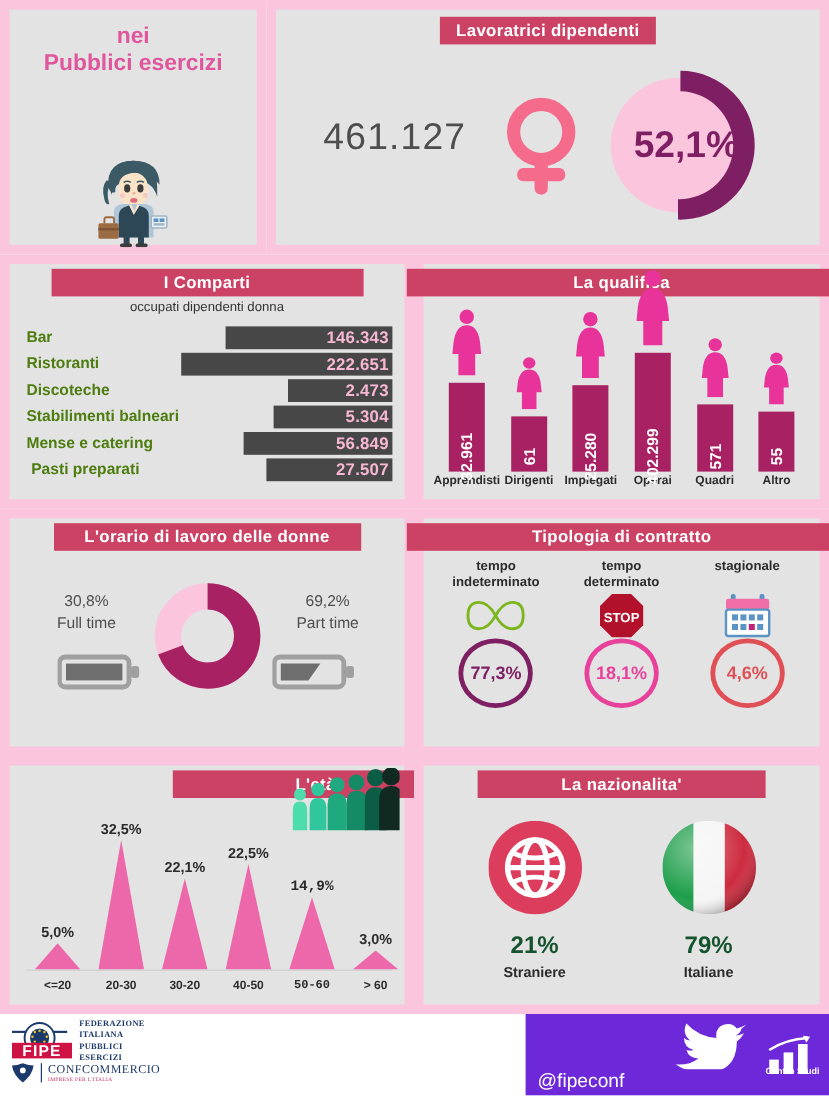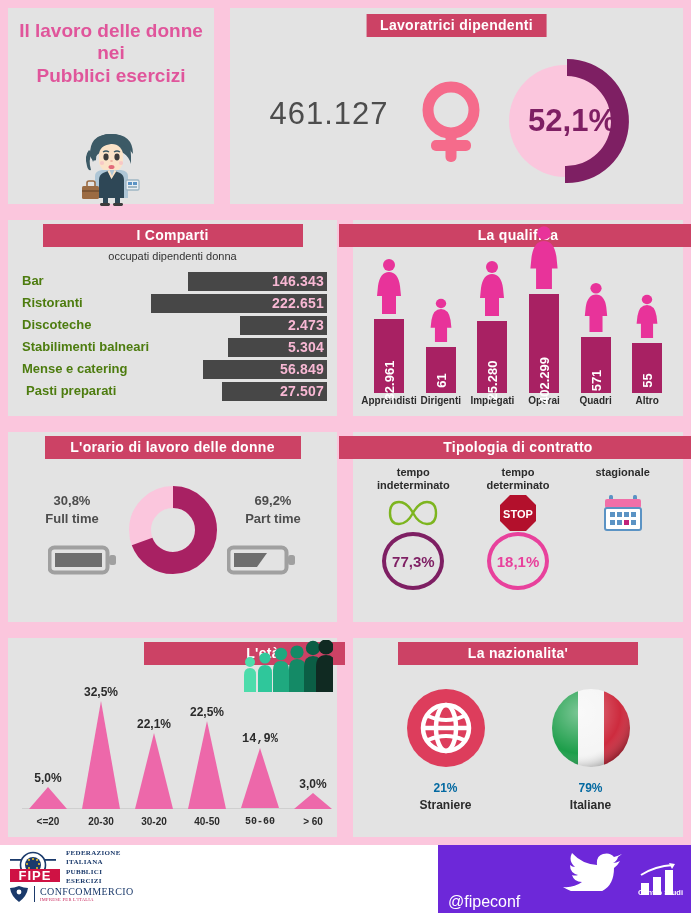--- a/index.html
+++ b/index.html
@@ -78,21 +78,21 @@
   .qual-bar span{
     position:absolute;left:50%;bottom:5px;transform:translateX(-50%) rotate(-90deg);
     transform-origin:center;white-space:nowrap;font-size:13px;font-weight:bold;
   }
   .qual-lab{font-size:10px;color:#2b2b2b;margin-top:2px;white-space:nowrap;font-weight:bold;}
 
   
   #p-orario{left:0;top:424px;width:345px;height:206px;}
   #p-orario .hdr{top:4px;}
   .ft-block{position:absolute;top:60px;width:100px;text-align:center;color:#4d4d4d;
-            font-size:13px;font-weight:bold;line-height:1.35;}
+            font-size:13px;font-weight:normal;line-height:1.35;}
   .ft-left{left:14px;} .ft-right{right:14px;}
   .donut-mid{position:absolute;left:50%;top:52px;transform:translateX(-50%);width:92px;height:92px;}
   .batt{position:absolute;top:112px;}
   .batt-left{left:40px;} .batt-right{right:40px;}
 
   
   #p-contr{left:345px;top:424px;width:346px;height:206px;}
   #p-contr .hdr{top:4px;}
   .contr-wrap{position:absolute;left:8px;right:8px;top:34px;bottom:8px;
               display:flex;justify-content:space-around;align-items:flex-start;}
@@ -113,21 +113,21 @@
   .eta-val{font-size:12px;font-weight:bold;color:#2b2b2b;margin-bottom:2px;}
   .eta-lab{font-size:10px;font-weight:bold;color:#2b2b2b;margin-top:3px;}
   .people{position:absolute;right:4px;top:2px;}
 
   
   #p-naz{left:345px;top:630px;width:346px;height:215px;}
   #p-naz .hdr{top:4px;}
   .naz-wrap{position:absolute;left:20px;right:20px;top:40px;bottom:14px;
             display:flex;justify-content:space-around;align-items:center;}
   .naz-col{display:flex;flex-direction:column;align-items:center;}
-  .naz-pct{font-size:12px;font-weight:bold;color:#0369a1;margin-top:10px;}
+  .naz-pct{font-size:20px;font-weight:bold;color:#14532d;margin-top:10px;}
   .naz-lab{font-size:12px;color:#2b2b2b;margin-top:3px;font-weight:bold;}
 
   
   .footer{position:absolute;left:0;top:845px;width:691px;height:68px;background:#fff;}
   .fipe{position:absolute;left:8px;top:4px;display:flex;align-items:center;}
   .fipe-txt{margin-left:4px;color:#1b3a6b;font-size:7px;line-height:1.35;font-weight:bold;
             letter-spacing:.3px;font-family:"Liberation Serif",serif;}
   .conf{position:absolute;left:8px;top:40px;display:flex;align-items:center;}
   .conf-txt{margin-left:5px;color:#1b3a6b;font-family:"Liberation Serif",serif;}
   .conf-main{font-size:10px;letter-spacing:.4px;}
@@ -137,21 +137,20 @@
   .twit-cs{position:absolute;right:8px;bottom:16px;color:#fff;font-size:7.5px;font-weight:bold;}
 </style>
 </head>
 <body>
 
 <div class="page">
 
   <div class="panel" id="p-title">
     <div class="panel-inner">
       <div class="big-title">
-        <div>Il lavoro delle donne</div>
         <div>nei</div>
         <div>Pubblici esercizi</div>
       </div>
       <div class="char">
         <svg width="72" height="80" viewBox="0 0 72 80">
 
           <path d="M16 30 q0-22 20-22 q20 0 20 22 l0 8 q-4-14 -20-14 q-14 0-18 12 z" fill="#3c5a66"></path>
 
           <rect x="24" y="18" width="24" height="28" rx="11" fill="#fbe3c8"></rect>
 
@@ -444,20 +443,23 @@
                 <rect x="7" y="18" width="5" height="5"></rect>
                   <rect x="14" y="18" width="5" height="5"></rect>
                 <rect x="21" y="18" width="5" height="5"></rect>
                   <rect x="28" y="18" width="5" height="5"></rect>
                 <rect x="7" y="26" width="5" height="5"></rect>
                   <rect x="14" y="26" width="5" height="5"></rect>
                 <rect x="28" y="26" width="5" height="5"></rect>
               </g>
               <rect x="21" y="26" width="5" height="5" fill="#c0227a"></rect>
             </svg>
+          </div>
+          <div class="ring" id="r2" style="border: 4px solid rgb(224, 79, 86); color: rgb(224, 79, 86);">
+            <span>4,6%</span>
           </div>
         </div>
       </div>
     </div>
   </div>
 
   <div class="panel" id="p-eta">
     <div class="panel-inner">
       <div class="hdr" style="width:210px;">L'età</div>
 

